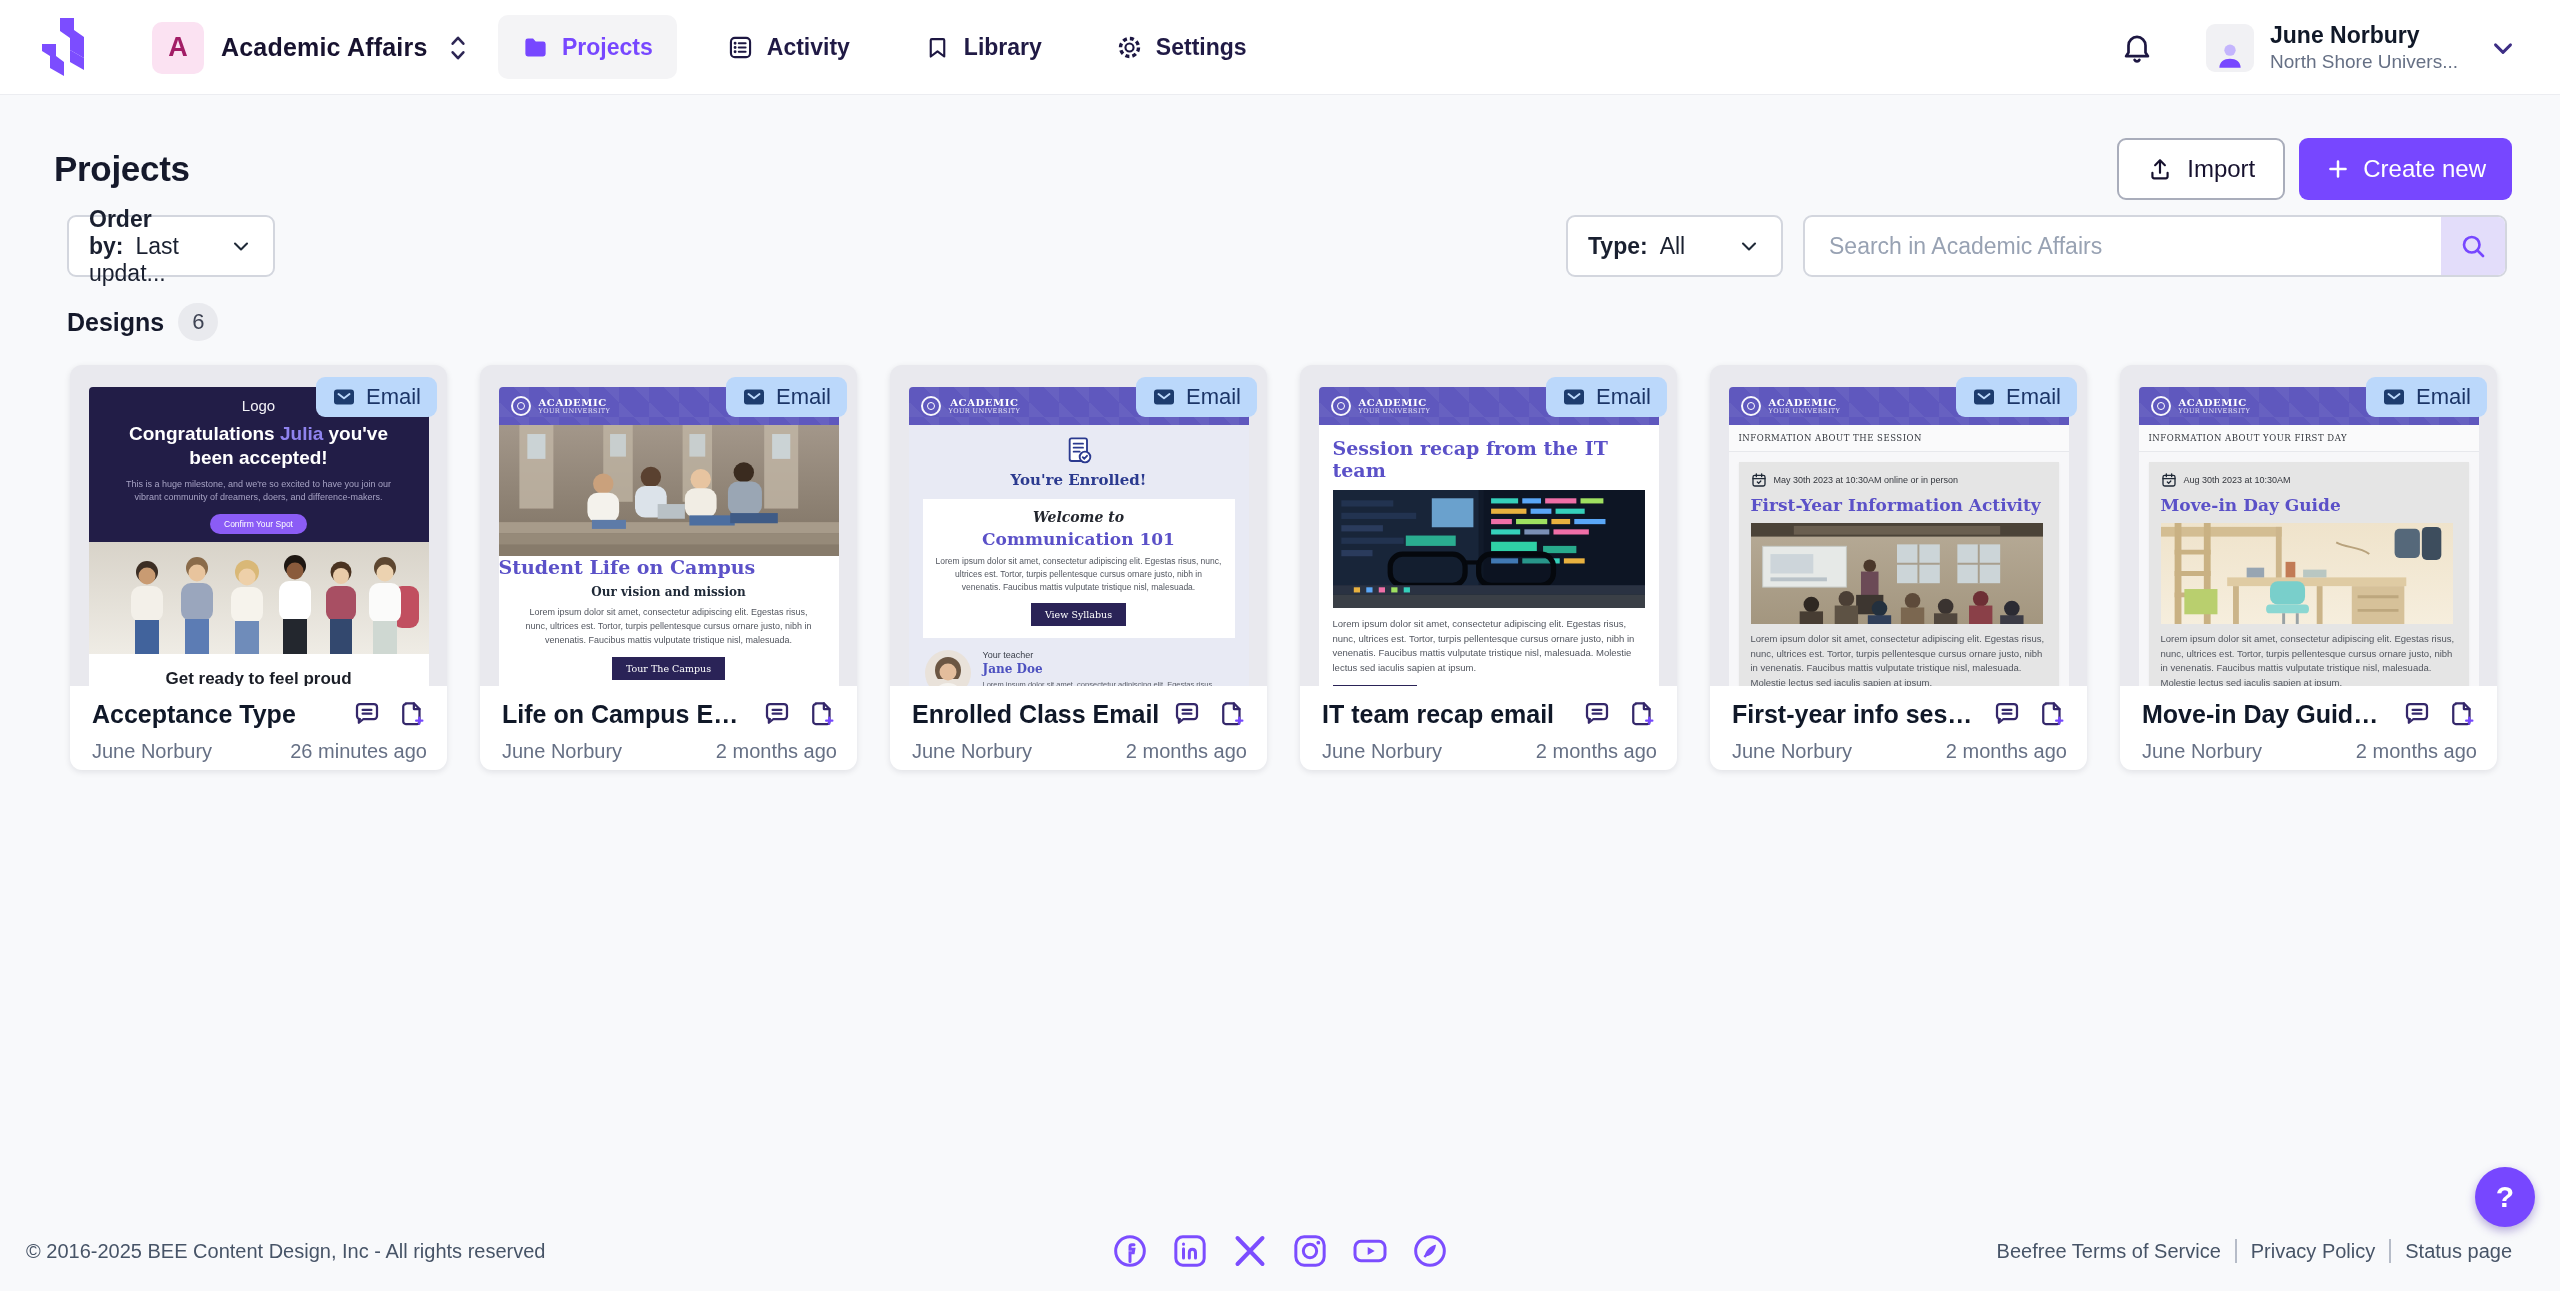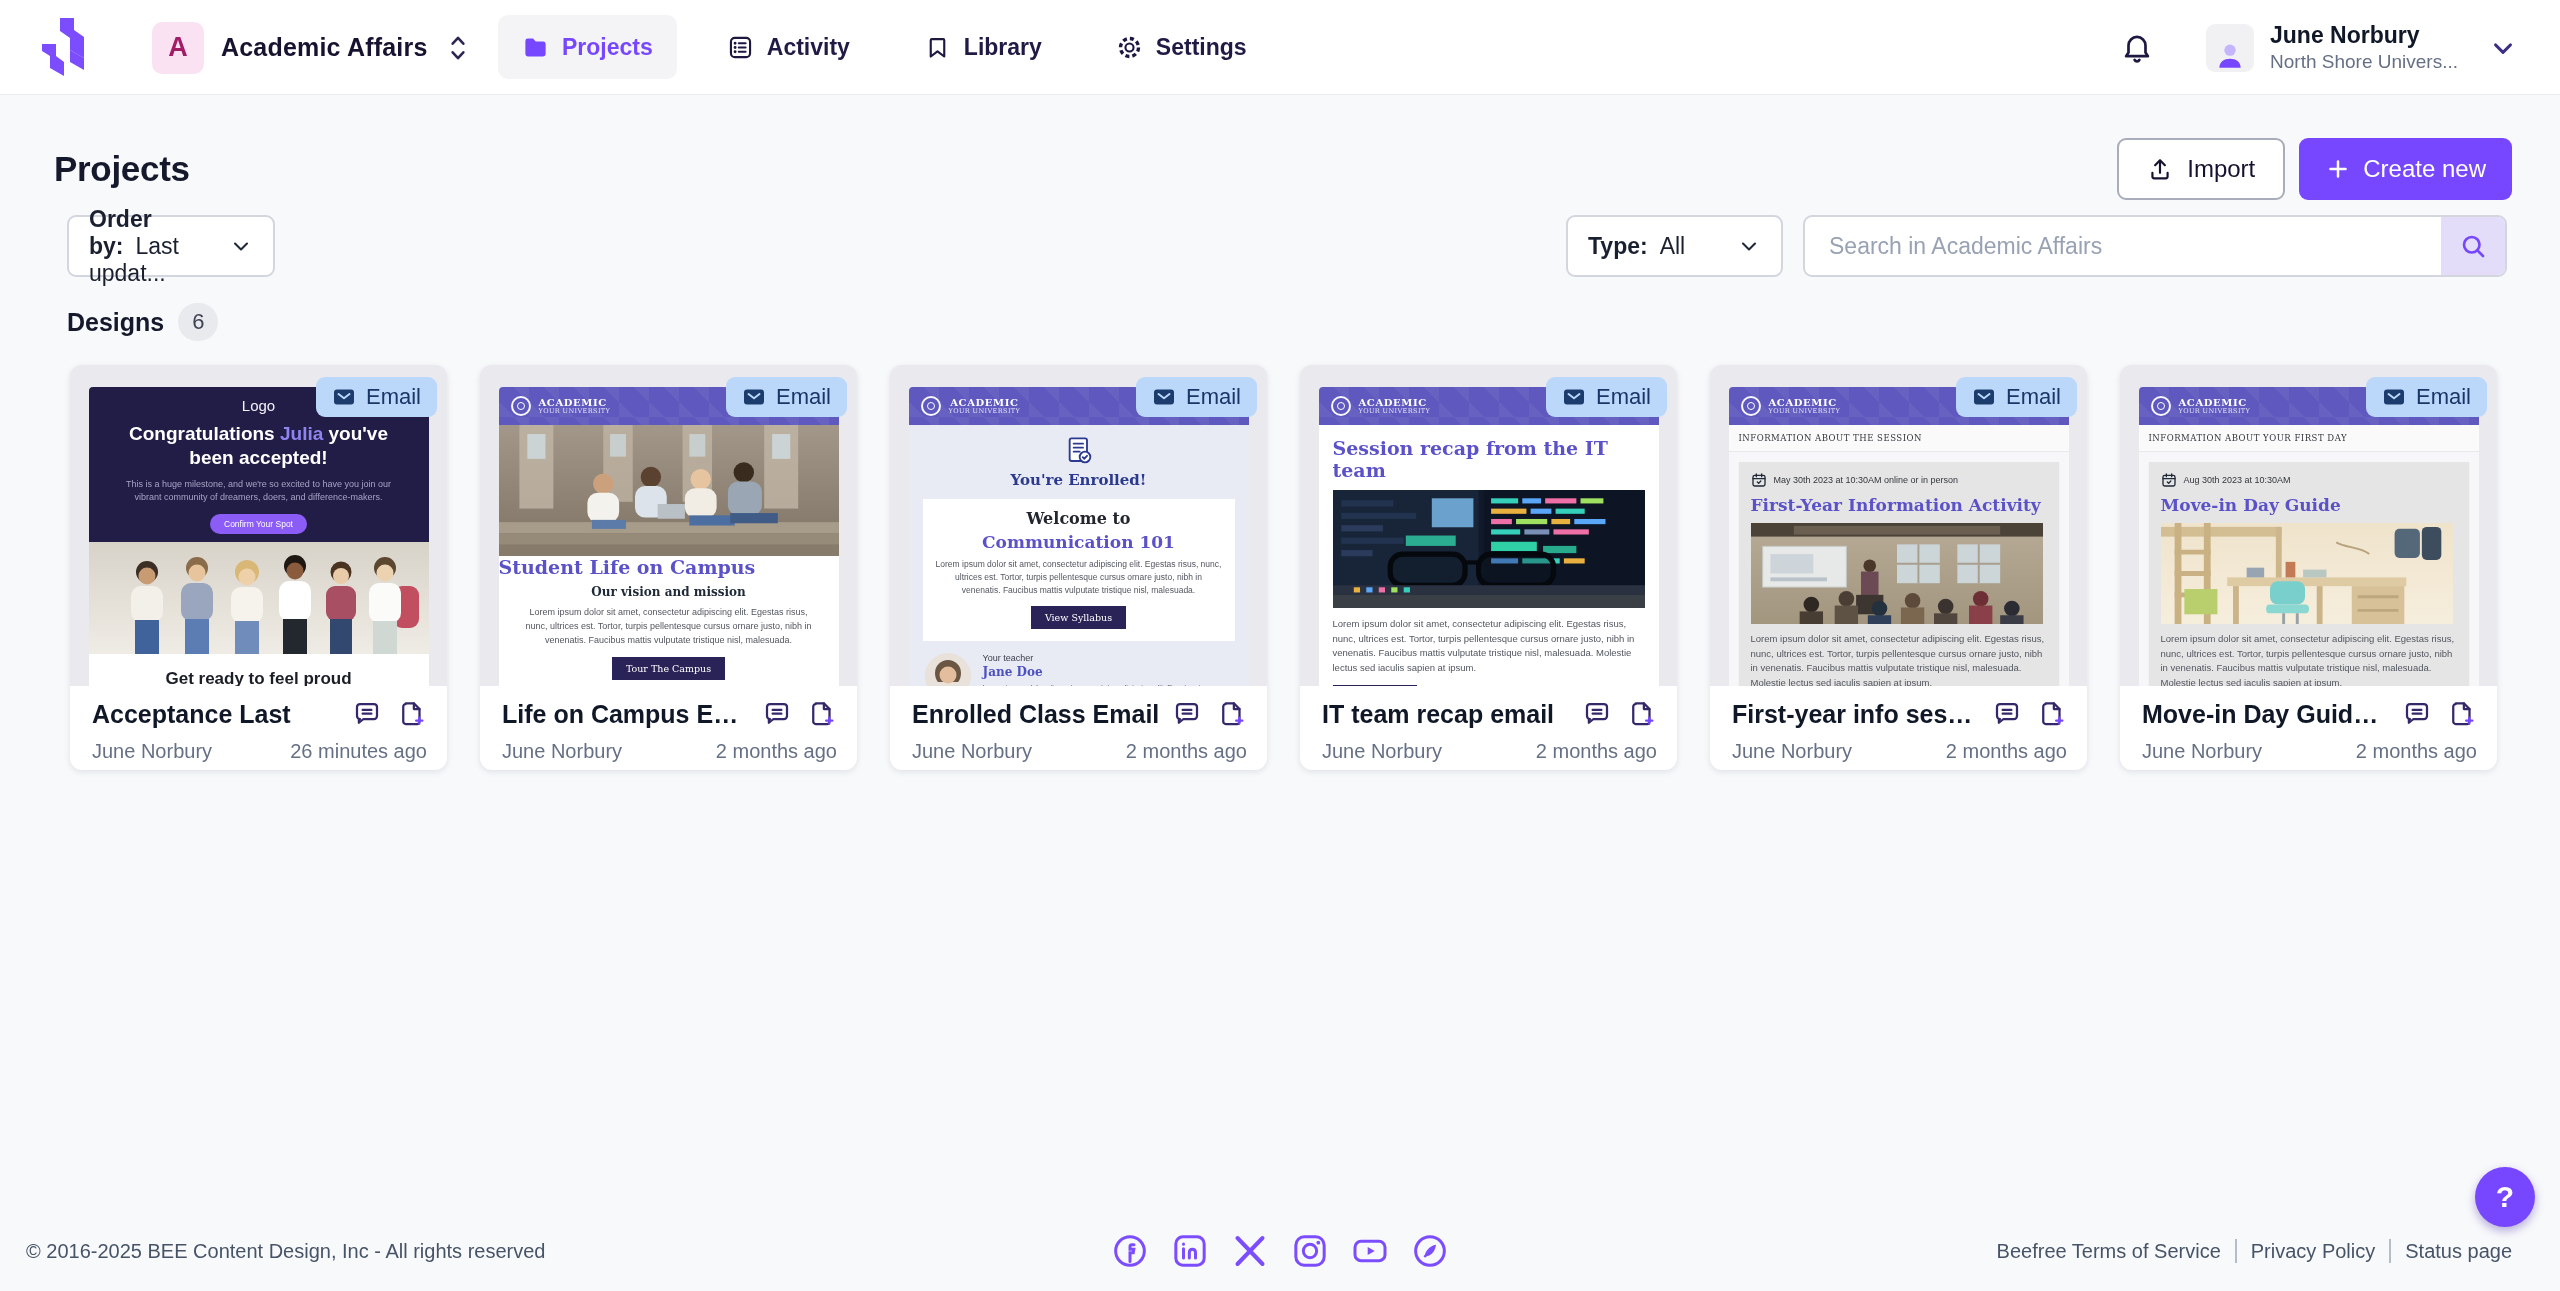--- a/index.html
+++ b/index.html
@@ -101,21 +101,21 @@
   
   .camp-h { font-size:19px; }
   .camp-sub { font-size:12px; font-weight:bold; color:#1F2937; text-align:center; margin-top:7px; }
   .camp-body { text-align:center; margin:7px 22px 0; font-size:9px; }
   .camp-btn-row { text-align:center; margin-top:9px; }
 
   
   .enr-bg { background:#E8EAF4; height:100%; text-align:center; }
   .enr-title { font-size:15px; color:#2B3A8F; font-weight:bold; margin-top:4px; }
   .enr-card { background:#fff; margin:10px 14px 0; padding:10px 12px 12px; }
-  .enr-welcome { font-size:16px; font-weight:bold; color:#23262E; }
+  .enr-welcome { font-size:14px; font-weight:bold; color:#23262E;font-style:italic; }
   .enr-course { font-size:17px; margin-top:4px; }
   .enr-body { font-size:8.5px; margin-top:6px; }
   .enr-teacher { display:flex; text-align:left; gap:12px; margin:12px 16px 0; align-items:flex-start; }
   .t-label { font-size:9px; color:#3A3F49; }
   .t-name { font-size:12px; font-weight:bold; color:#4D51C0; margin-top:2px; }
   .t-body { font-size:7.5px; color:#5A5E68; line-height:1.5; margin-top:3px; }
 
   
   .it-h { font-size:19px; margin:12px 14px 0; }
   .it-body { margin:9px 14px 0; text-align:left; }
@@ -344,21 +344,21 @@
               <circle cx="296" cy="31" r="8.5" fill="#ecd2b0"></circle>
               <rect x="280" y="41" width="32" height="40" rx="10" fill="#fbfbfa"></rect>
               <rect x="284" y="79" width="24" height="33" fill="#cfd8d2"></rect>
           </svg>
         </div>
         <div class="acc-strip">Get ready to feel proud</div>
       </div>
     </div>
     <div class="card-footer">
       <div class="cf-top">
-        <div class="cf-title">Acceptance Last</div>
+        <div class="cf-title">Acceptance Type</div>
         <div class="cf-icons">
           <span>
               <svg width="30" height="30" viewBox="0 0 24 24" fill="none" stroke="#34276A" stroke-width="1.8" stroke-linecap="round" stroke-linejoin="round">
                 <path d="M4 6.4A2.4 2.4 0 0 1 6.4 4h11.2A2.4 2.4 0 0 1 20 6.4v7.2a2.4 2.4 0 0 1-2.4 2.4H9.2L5.5 19v-3H6.4A2.4 2.4 0 0 1 4 13.6Z"></path>
                 <path d="M8.5 8.7h7M8.5 11.7h7"></path>
               </svg>
             </span>
           <span>
               <svg width="30" height="30" viewBox="0 0 24 24" fill="none" stroke="#34276A" stroke-width="1.8" stroke-linecap="round" stroke-linejoin="round">
                 <path d="M7 3.5h6.5L18 8v10a2 2 0 0 1-2 2H7a2 2 0 0 1-2-2v-12a2 2 0 0 1 2-2Z"></path>

